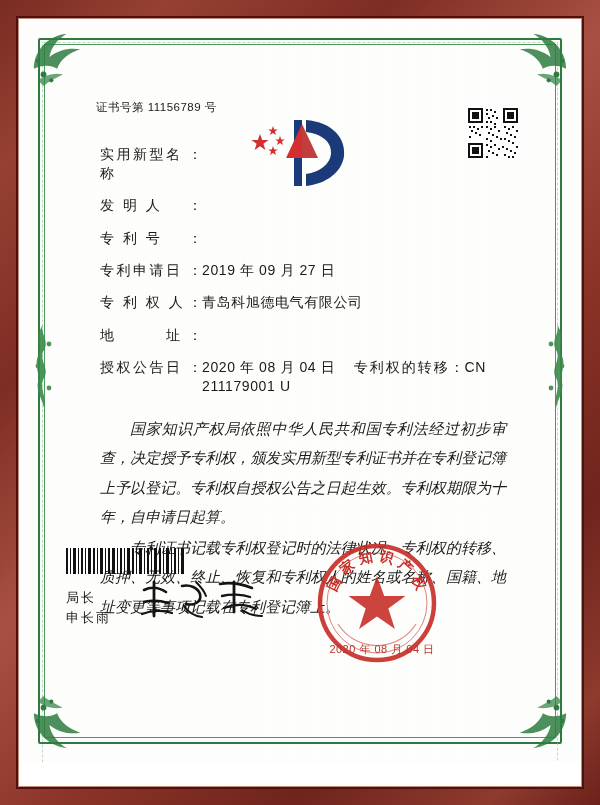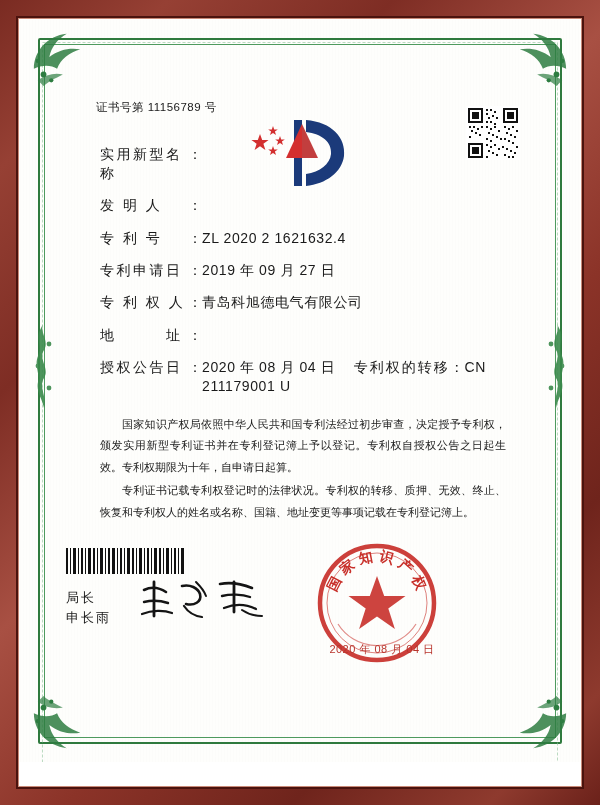--- a/index.html
+++ b/index.html
@@ -158,24 +158,25 @@
     color: #1a1a1a;
   }
   .field-value .inline-label {
     letter-spacing: 2px;
   }
 
   .paragraphs {
     margin-top: 18px;
     padding-left: 22px;
     padding-right: 16px;
-    font-size: 11px;
+    font-size: 15px;
     line-height: 1.95;
     text-align: justify;
     color: #1a1a1a;
+    font-style: italic;
   }
   .paragraphs p {
     margin: 0 0 2px 0;
     text-indent: 2em;
   }
 
   
   .barcode {
     position: absolute;
     left: 46px;
@@ -399,21 +400,20 @@
         <span class="field-label">实用新型名称</span>
         <span class="field-colon">：</span>
       </div>
       <div class="field-row">
         <span class="field-label">发 明 人</span>
         <span class="field-colon">：</span>
       </div>
       <div class="field-row">
         <span class="field-label">专 利 号</span>
         <span class="field-colon">：</span>
-        <span class="field-value">ZL 2020 2 1621632.4</span>
       </div>
       <div class="field-row">
         <span class="field-label">专利申请日</span>
         <span class="field-colon">：</span>
         <span class="field-value">2019 年 09 月 27 日</span>
       </div>
       <div class="field-row">
         <span class="field-label">专 利 权 人</span>
         <span class="field-colon">：</span>
         <span class="field-value">青岛科旭德电气有限公司</span>

